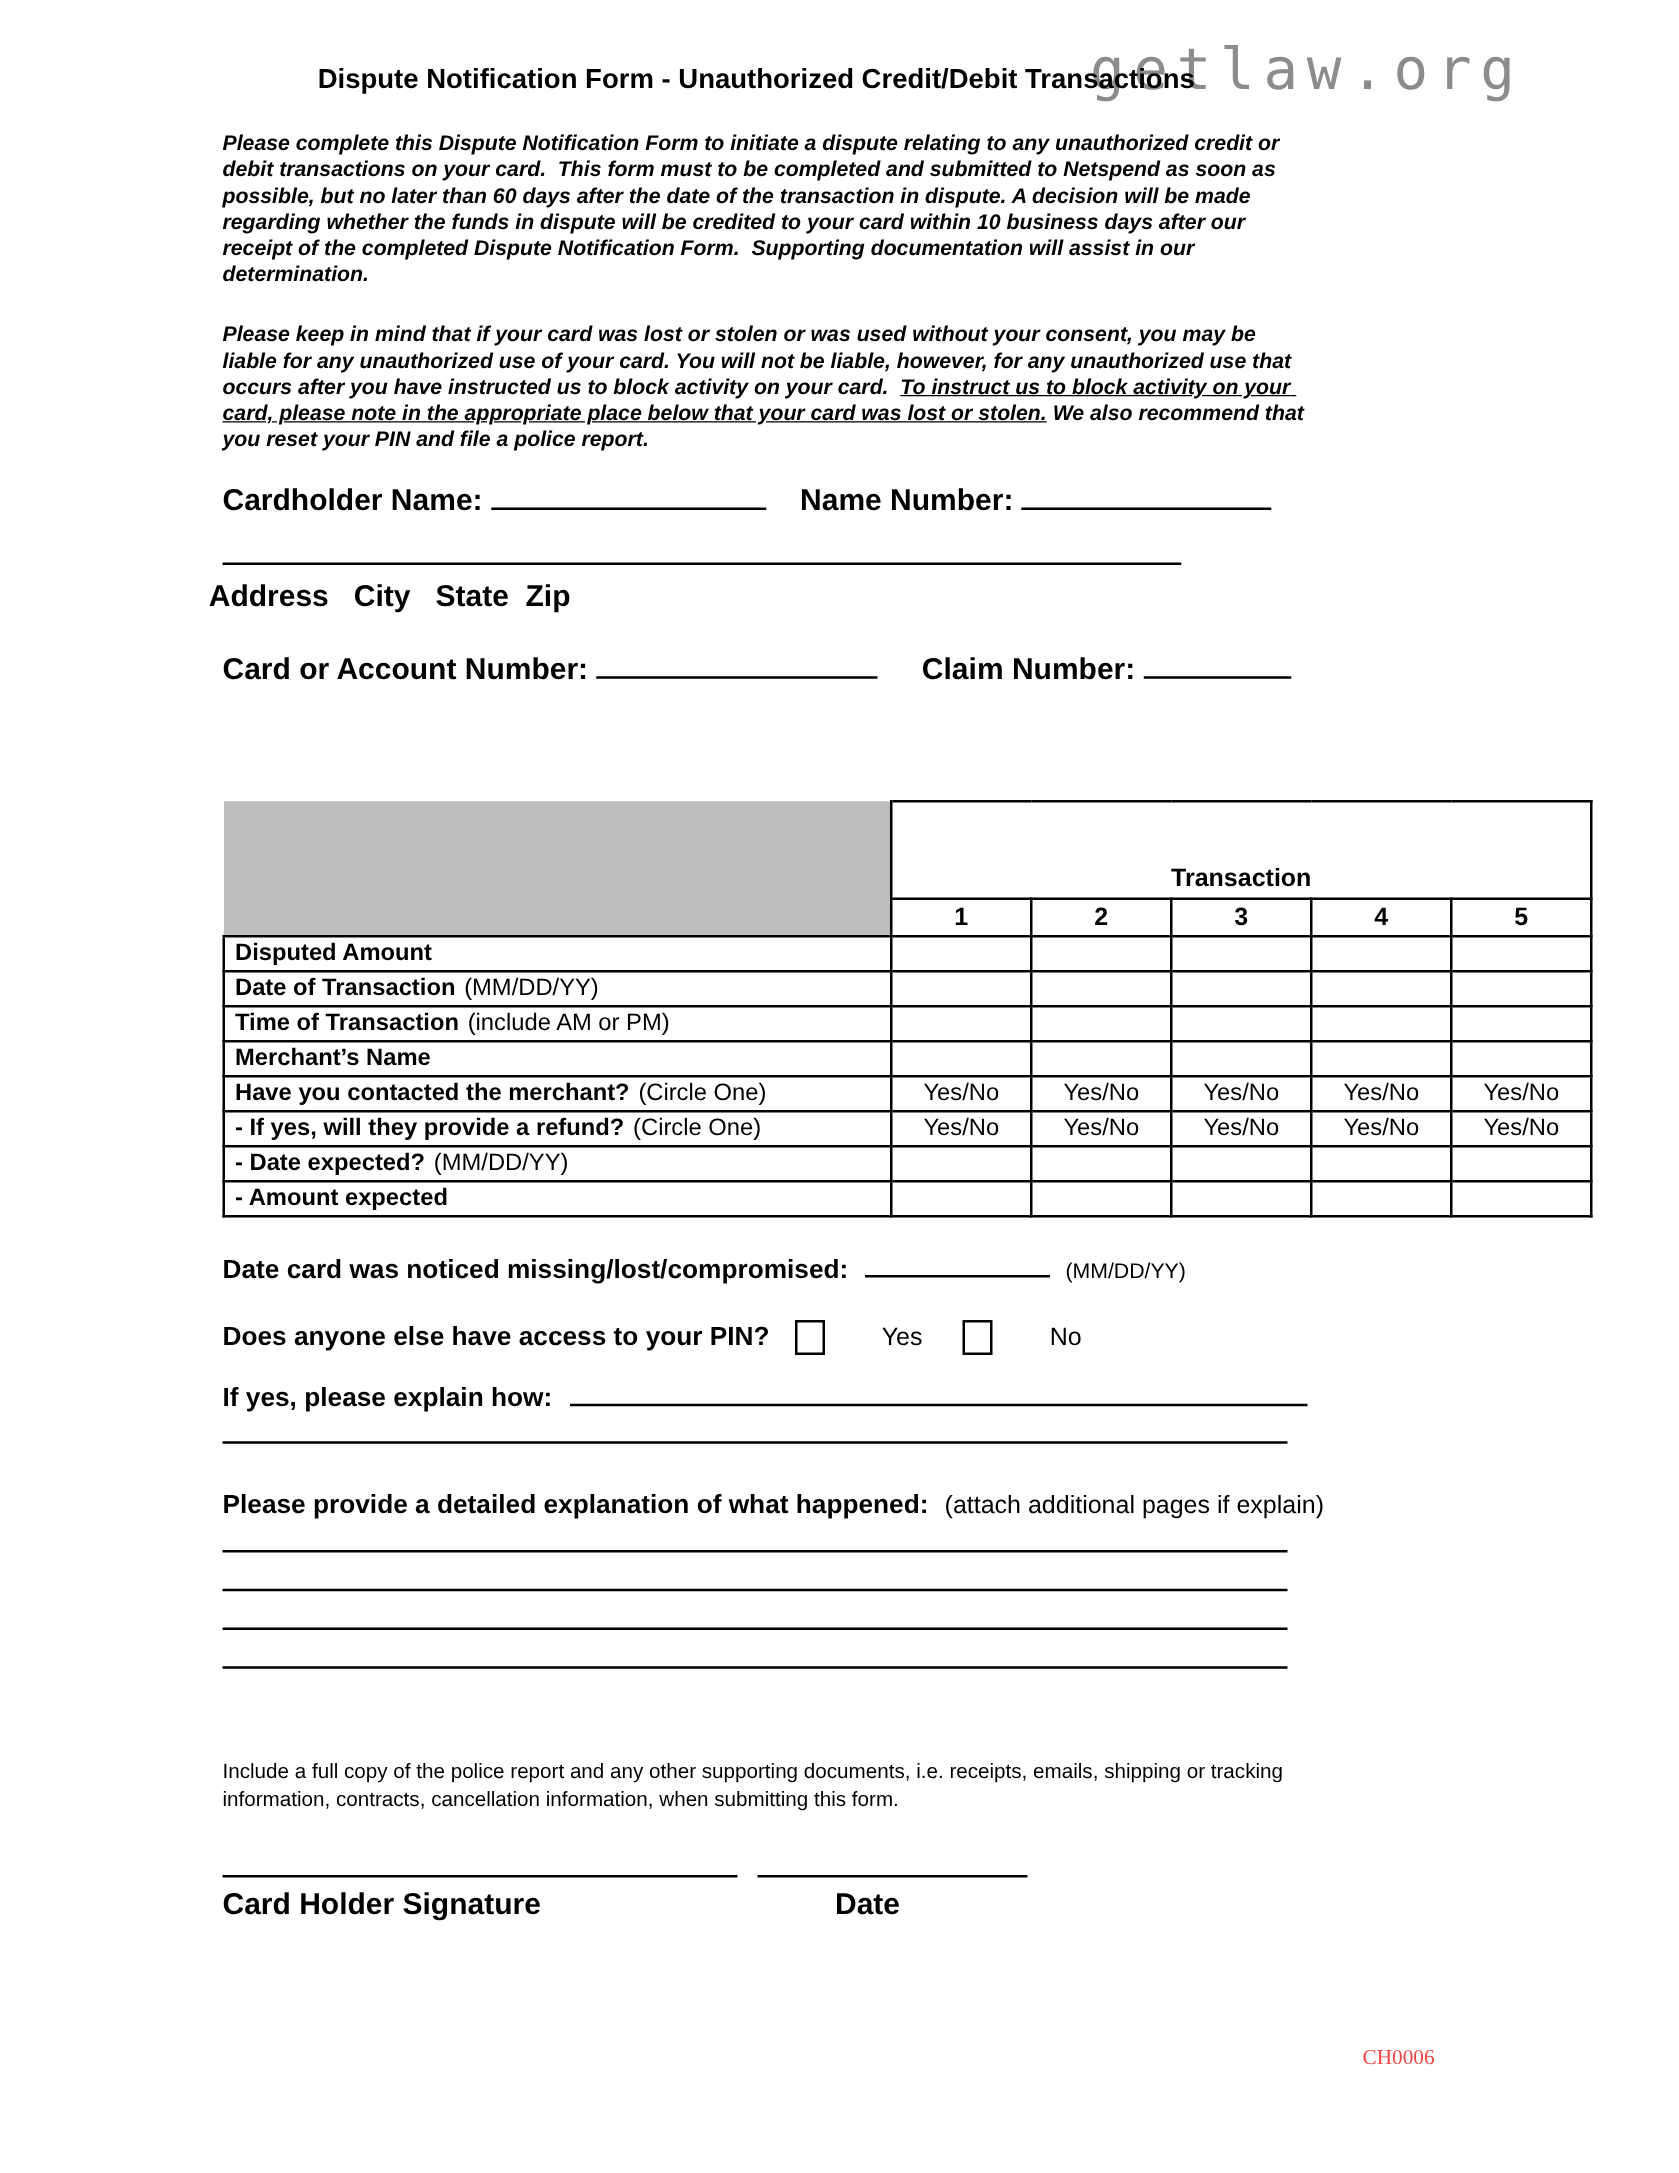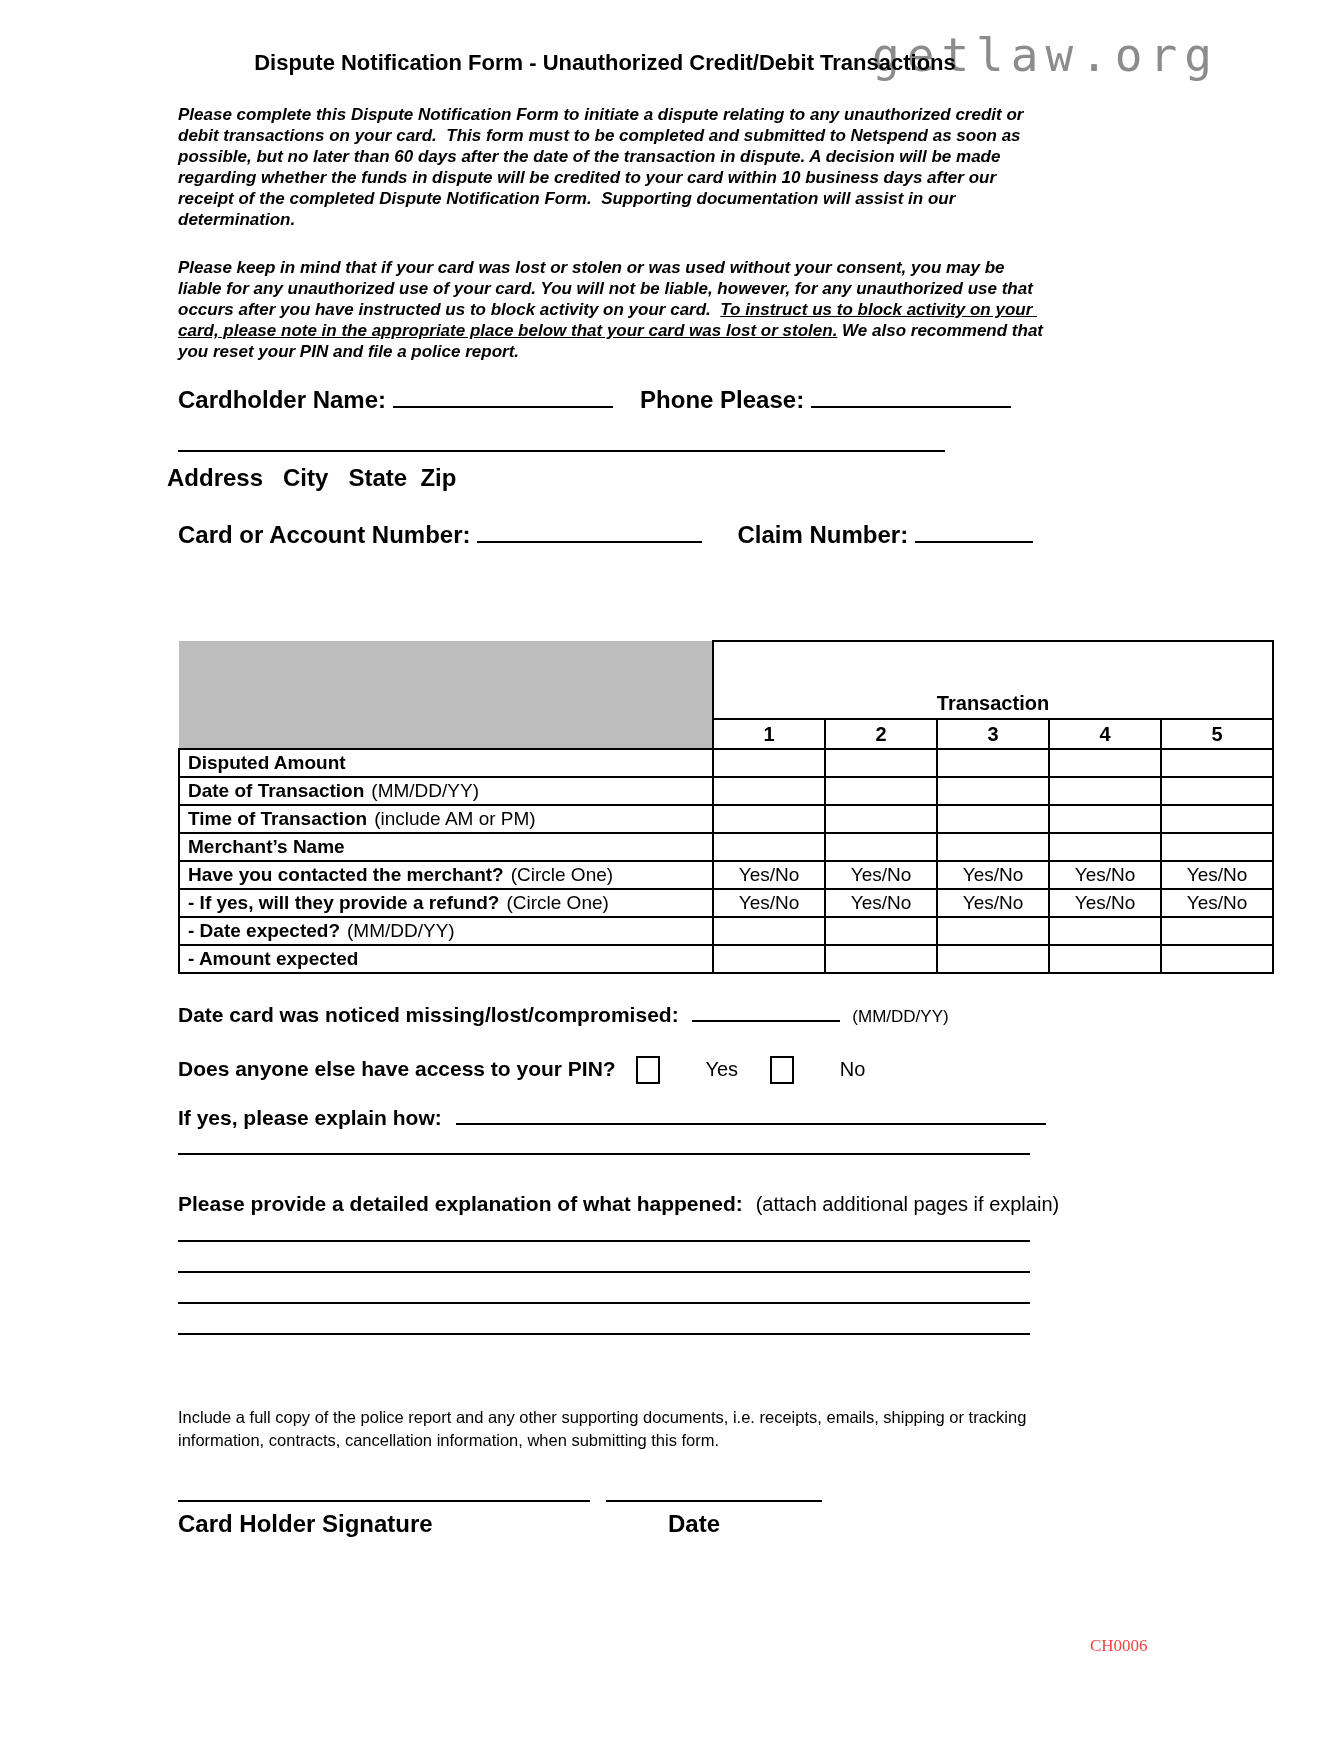--- a/index.html
+++ b/index.html
@@ -78,21 +78,21 @@
   <div class="title">Dispute Notification Form - Unauthorized Credit/Debit Transactions</div>
 
   <div class="para para-intro">Please complete this Dispute Notification Form to initiate a dispute relating to any unauthorized credit or debit transactions on your card.  This form must to be completed and submitted to Netspend as soon as possible, but no later than 60 days after the date of the transaction in dispute. A decision will be made regarding whether the funds in dispute will be credited to your card within 10 business days after our receipt of the completed Dispute Notification Form.  Supporting documentation will assist in our determination.</div>
 
   <div class="para para-liability"><span>Please keep in mind that if your card was lost or stolen or was used without your consent, you may be liable for any unauthorized use of your card. You will not be liable, however, for any unauthorized use that occurs after you have instructed us to block activity on your card.  </span><span class="u">To instruct us to block activity on your card, please note in the appropriate place below that your card was lost or stolen.</span><span> We also recommend that you reset your PIN and file a police report.</span></div>
 
   <div class="field-row row-cardholder">
     <span>Cardholder Name:</span>
     <span class="fill" style="width:220px;"></span>
     <span style="display:inline-block;width:14px;"></span>
-    <span>Phone Please:</span>
+    <span>Name Number:</span>
     <span class="fill" style="width:200px;"></span>
   </div>
 
   <div class="hr-line addr-hr"></div>
   <div class="addr-label">Address   City   State  Zip</div>
 
   <div class="field-row row-cardaccount">
     <span>Card or Account Number:</span>
     <span class="fill" style="width:225px;"></span>
     <span style="display:inline-block;width:22px;"></span>

